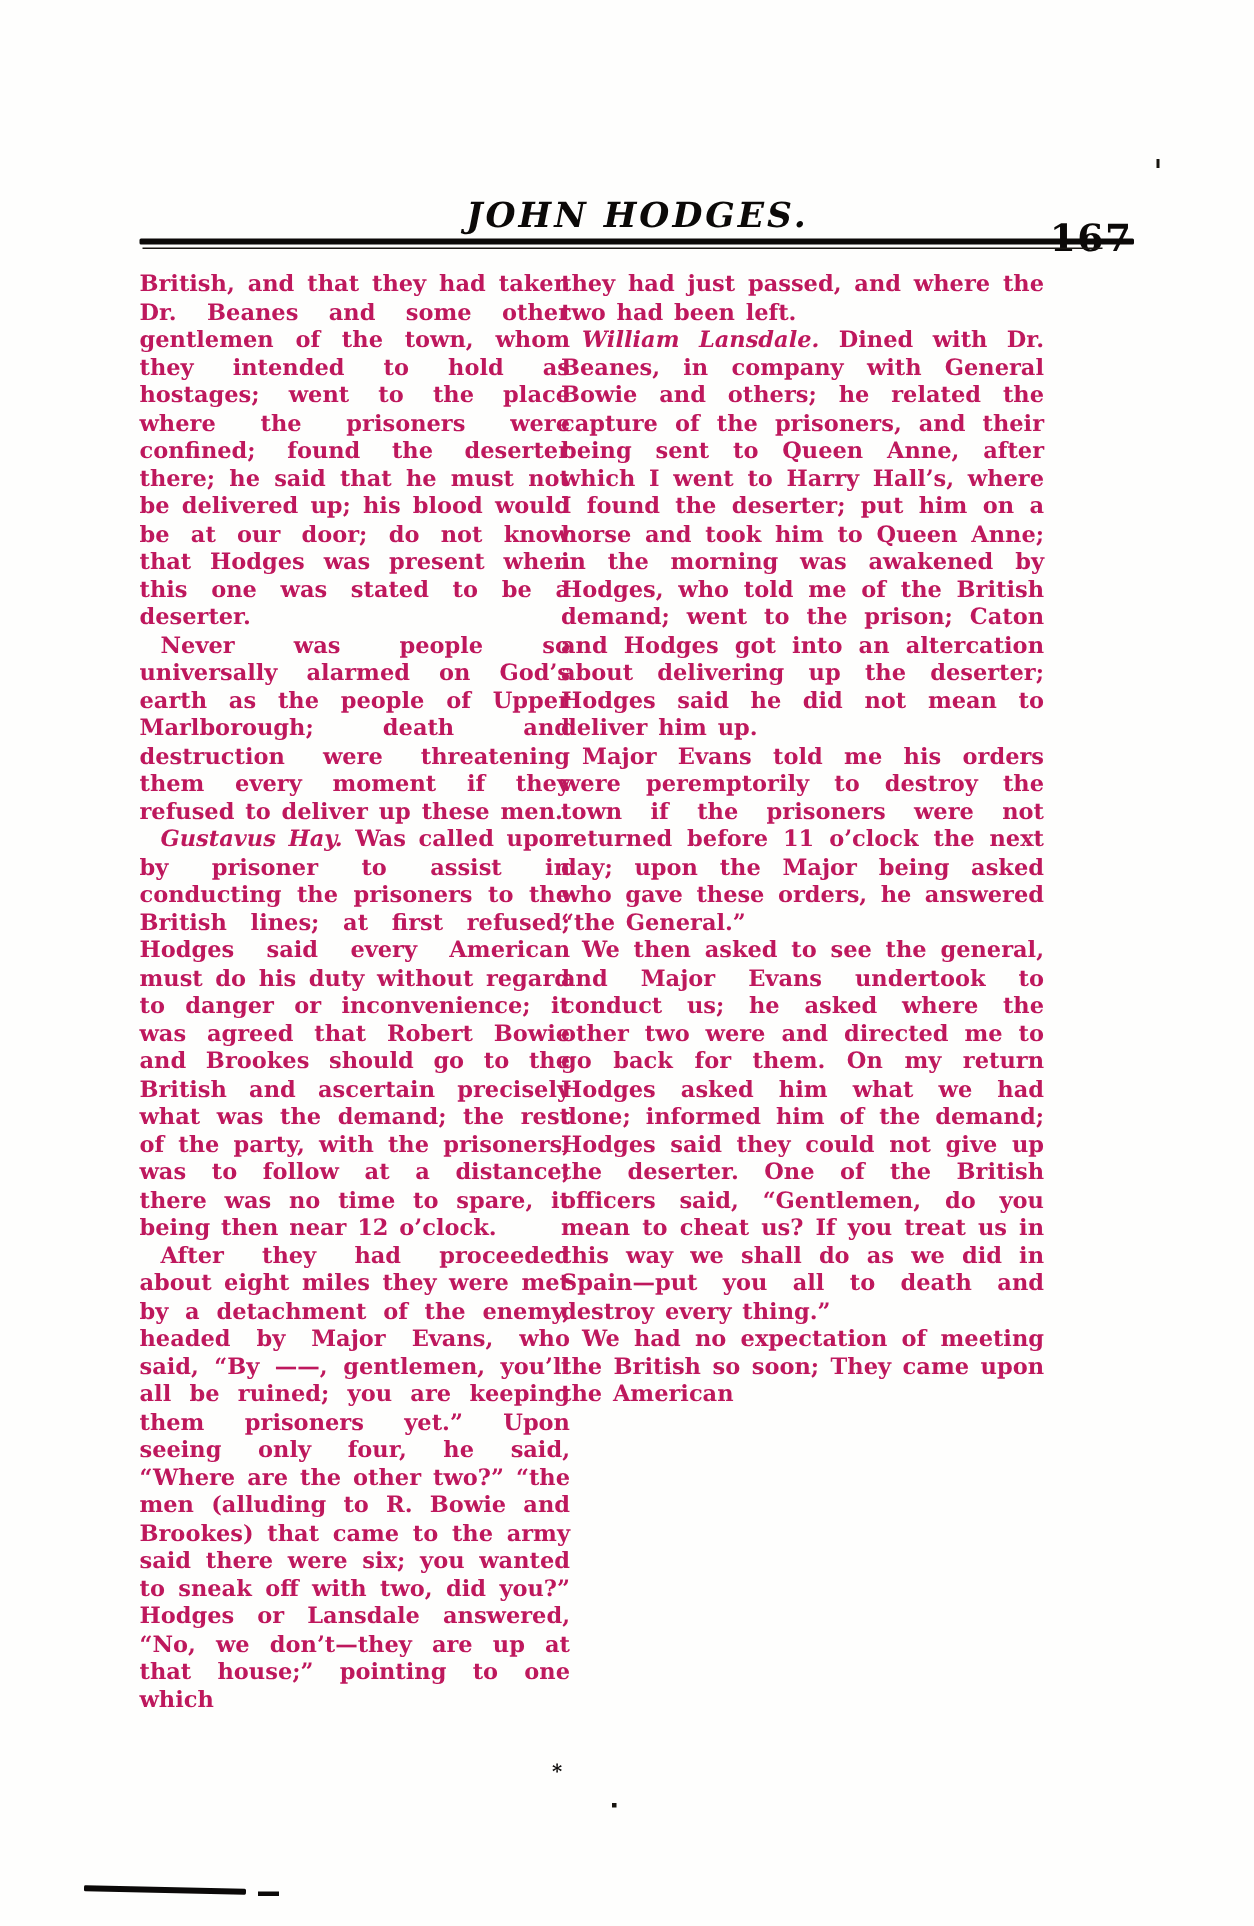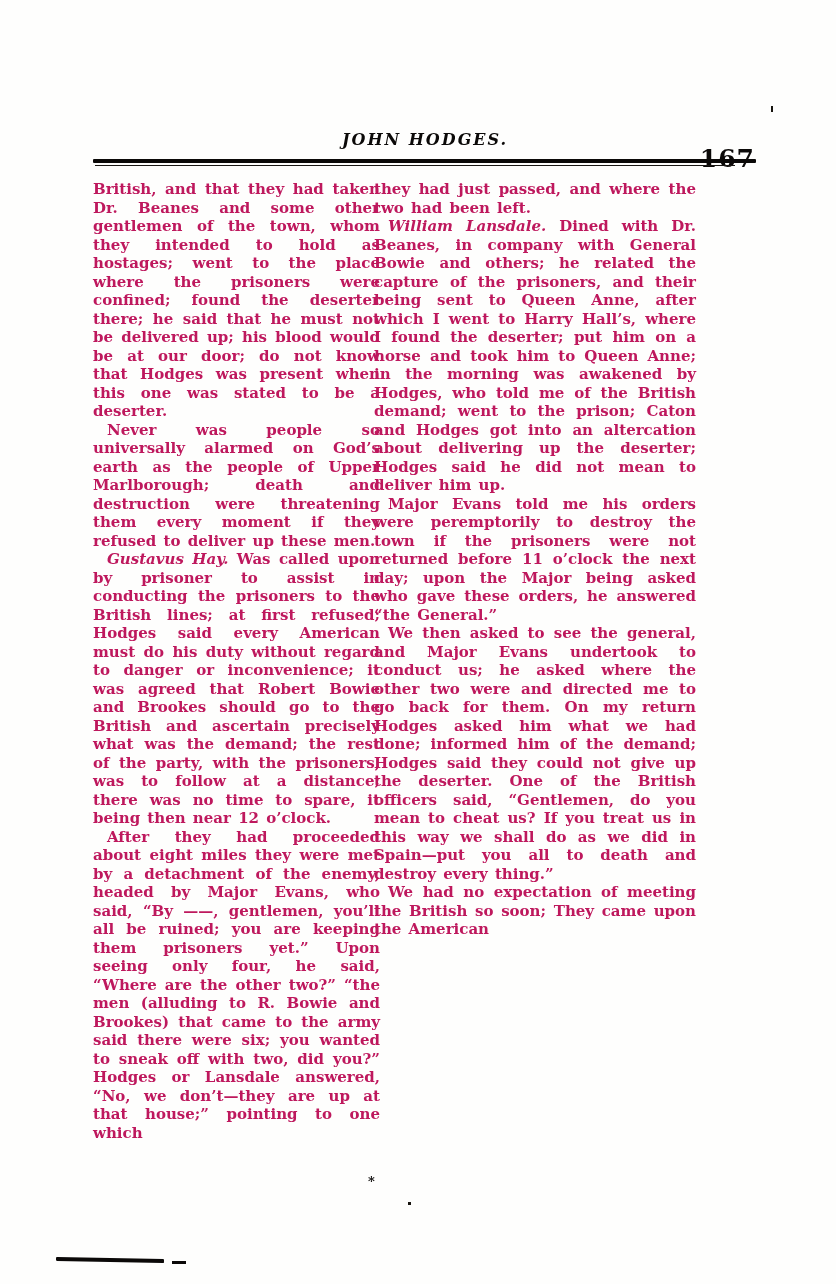--- a/index.html
+++ b/index.html
@@ -7,21 +7,21 @@
     width:836px;height:1284px;position:relative;
     background:#fefefd;color:#0e0c0a;
     font-family:"DejaVu Serif","Liberation Serif",serif;
     overflow:hidden;
   }
   .page-header{
     position:absolute;left:93px;top:130px;width:664px;height:28px;
   }
   .page-title{
     position:absolute;left:0;right:0;text-align:center;
-    font-style:italic;font-weight:bold;font-size:16px;letter-spacing:2px;
+    font-style:italic;font-weight:bold;font-size:23px;letter-spacing:2px;
     color:#0b0908;
   }
   .page-number{
     position:absolute;right:2px;top:14px;
     font-weight:bold;font-size:25px;letter-spacing:1px;color:#0b0908;
   }
   .header-rule{
     position:absolute;left:93px;top:159px;width:663px;height:4px;
     background:#0b0908;border-radius:1px;
   }

